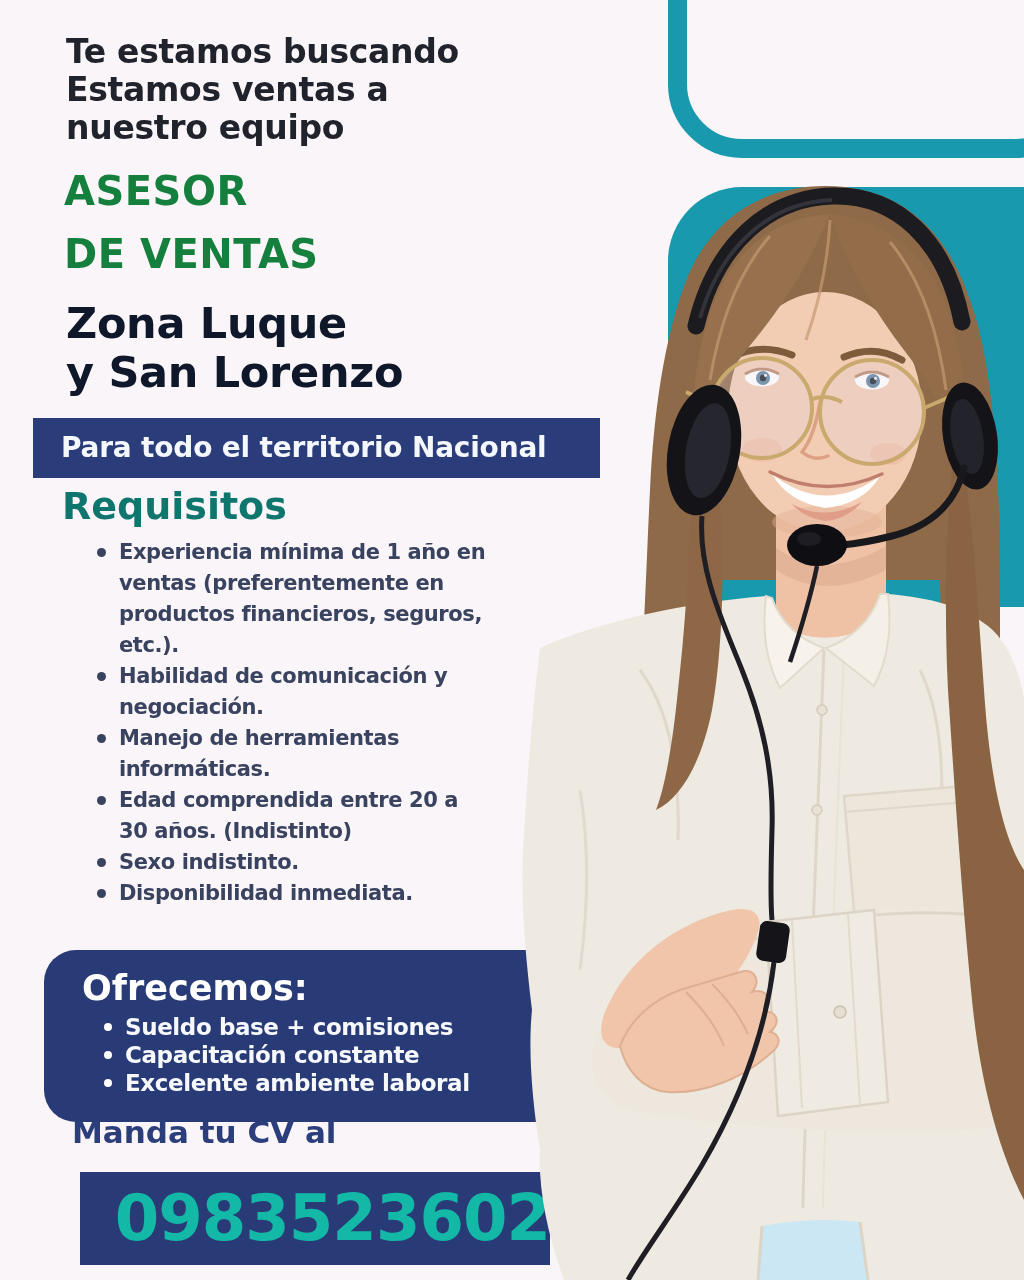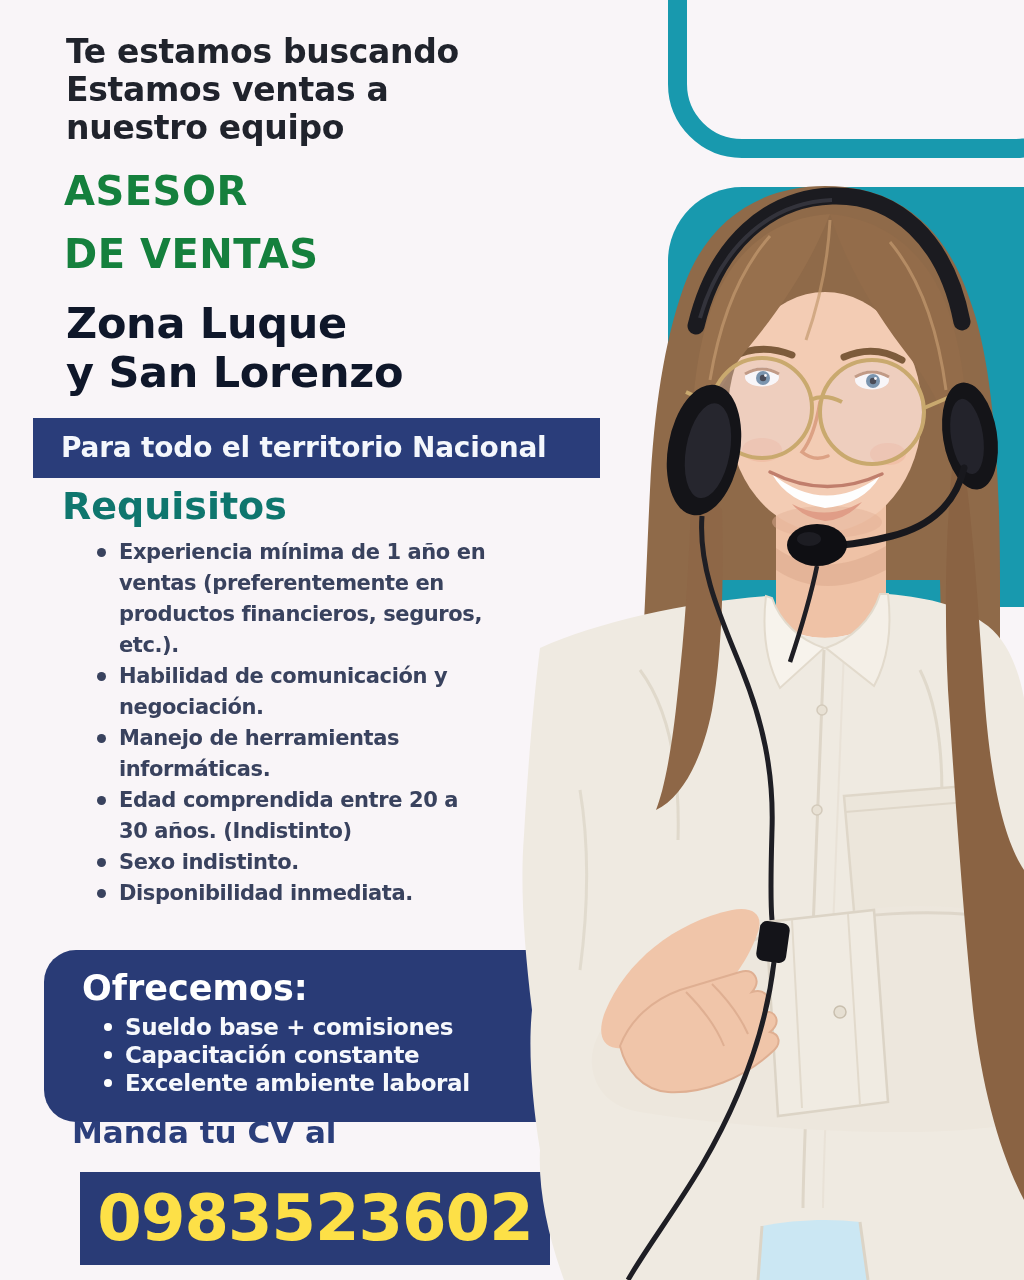--- a/index.html
+++ b/index.html
@@ -84,22 +84,22 @@
   
   .cv-label{
     position:absolute; left:72px; top:1114px;
     font-size:31px; font-weight:800; color:#2B3E7B;
   }
   .phone-box{
     position:absolute; left:80px; top:1172px; width:470px; height:93px;
     background:#293B76;
   }
   .phone-number{
-    display:block; text-align:center; font-size:64px; line-height:93px;
-    font-weight:800; letter-spacing:-1px; color:#fde047;
+    display:block; text-align:right; font-size:64px; line-height:93px;
+    font-weight:800; letter-spacing:-1px; color:#14b8a6;
   }
 
   
   .agent-photo{
     position:absolute; left:440px; top:150px; width:584px; height:1130px;
   }
 </style>
 </head>
 <body>
 

